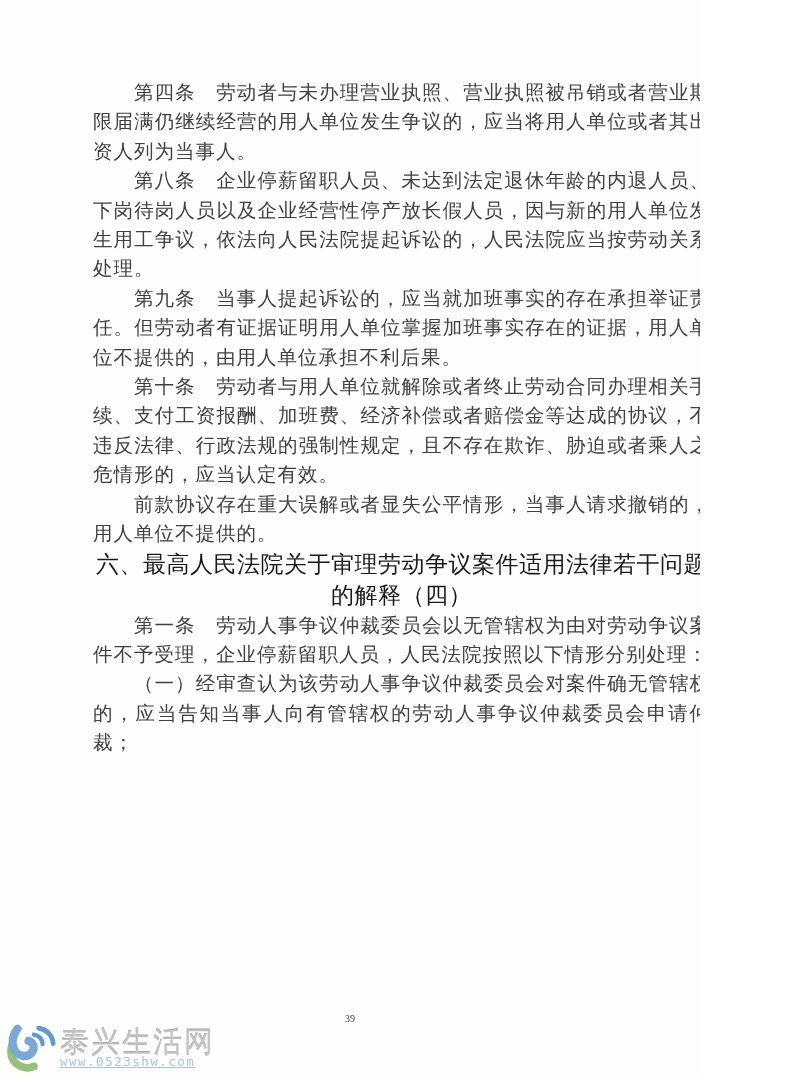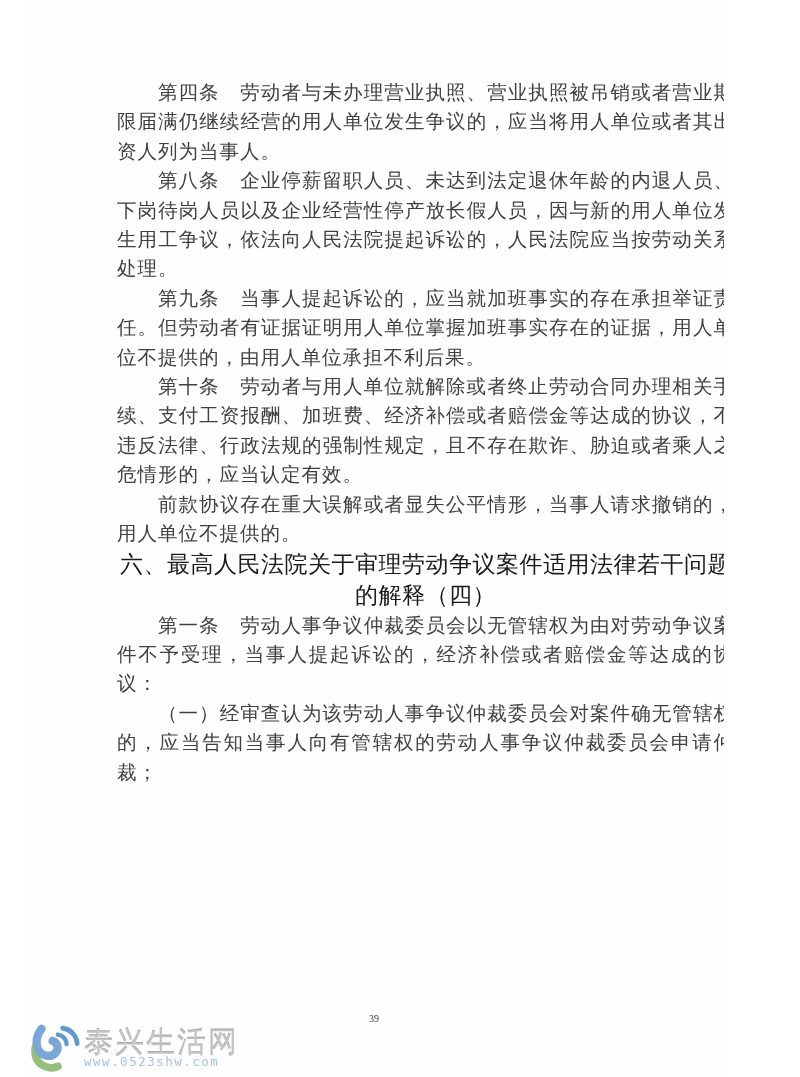--- a/index.html
+++ b/index.html
@@ -7,21 +7,20 @@
     padding: 0;
     background: #ffffff;
   }
   .page {
     position: relative;
     width: 700px;
     height: 1077px;
     background: #fefefe;
     overflow: hidden;
     font-family: "Liberation Serif", "DejaVu Serif", serif;
-    margin-left: 24px;
   }
   .body-text {
     position: absolute;
     left: 93px;
     top: 78px;
     width: 617px;
     font-size: 19.5px;
     line-height: 29.4px;
     letter-spacing: 1px;
     color: #404040;
@@ -76,37 +75,38 @@
     letter-spacing: 2px;
     color: #c3c3c3;
     text-shadow: 0 1px 0 #ffffff, 0 -1px 0 #a8a8a8;
   }
   .site-url {
     font-family: "DejaVu Sans Mono", monospace;
     font-size: 12.5px;
     line-height: 16px;
     letter-spacing: 1.5px;
     color: #a3c4e2;
+    text-decoration: underline;
   }
 </style>
 </head>
 <body>
 
 <div class="page">
 
   <div class="body-text">
     <p>第四条　劳动者与未办理营业执照、营业执照被吊销或者营业期限届满仍继续经营的用人单位发生争议的，应当将用人单位或者其出资人列为当事人。</p>
     <p>第八条　企业停薪留职人员、未达到法定退休年龄的内退人员、下岗待岗人员以及企业经营性停产放长假人员，因与新的用人单位发生用工争议，依法向人民法院提起诉讼的，人民法院应当按劳动关系处理。</p>
     <p>第九条　当事人提起诉讼的，应当就加班事实的存在承担举证责任。但劳动者有证据证明用人单位掌握加班事实存在的证据，用人单位不提供的，由用人单位承担不利后果。</p>
     <p>第十条　劳动者与用人单位就解除或者终止劳动合同办理相关手续、支付工资报酬、加班费、经济补偿或者赔偿金等达成的协议，不违反法律、行政法规的强制性规定，且不存在欺诈、胁迫或者乘人之危情形的，应当认定有效。</p>
     <p>前款协议存在重大误解或者显失公平情形，当事人请求撤销的，用人单位不提供的。</p>
 
     <p class="section-heading">六、最高人民法院关于审理劳动争议案件适用法律若干问题的解释（四）</p>
 
-    <p>第一条　劳动人事争议仲裁委员会以无管辖权为由对劳动争议案件不予受理，当事人提起诉讼的，经济补偿或者赔偿金等达成的协议：</p>
+    <p>第一条　劳动人事争议仲裁委员会以无管辖权为由对劳动争议案件不予受理，企业停薪留职人员，人民法院按照以下情形分别处理：</p>
     <p>（一）经审查认为该劳动人事争议仲裁委员会对案件确无管辖权的，应当告知当事人向有管辖权的劳动人事争议仲裁委员会申请仲裁；</p>
   </div>
 
   <div class="page-number">39</div>
 
   <div class="watermark">
     <svg class="logo-mark" viewBox="0 0 56 56" xmlns="http://www.w3.org/2000/svg">
 
       <path d="M8,25 A17,17 0 0,0 31,46" fill="none" stroke="#95bf7a" stroke-width="8" stroke-linecap="round"></path>
 

